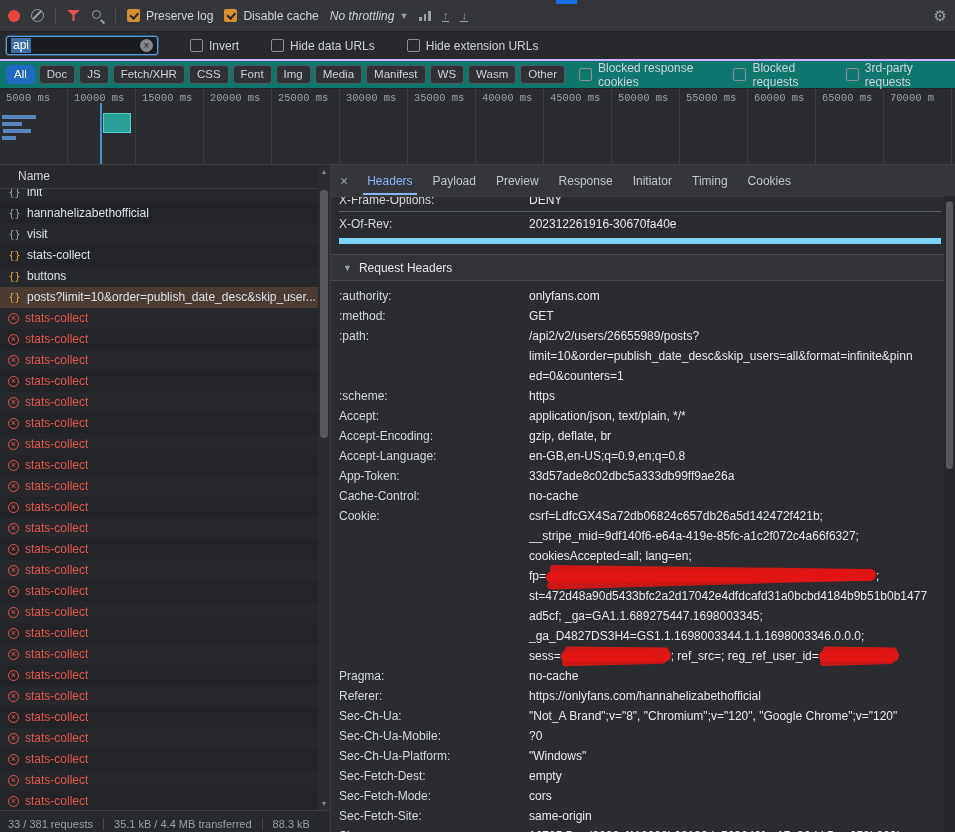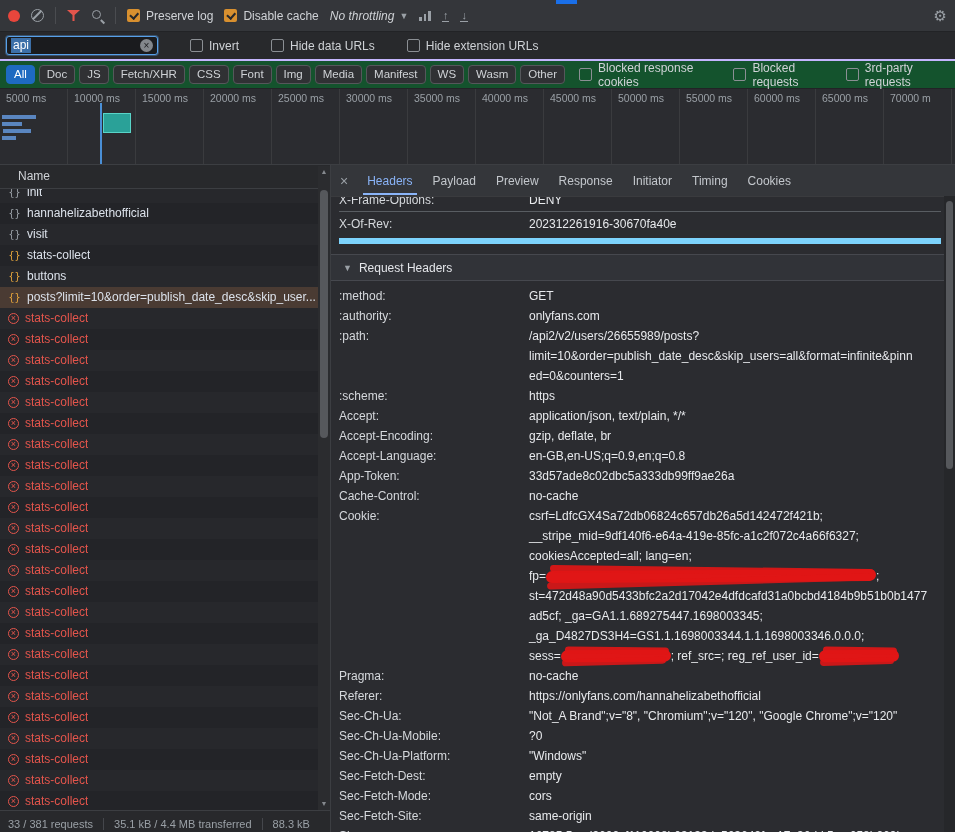--- a/index.html
+++ b/index.html
@@ -31,28 +31,28 @@
   .sig i{display:block;width:2.5px;background:#9aa0a6;}
   .io{color:#9aa0a6;font-size:11px;line-height:10px;border-bottom:1.5px solid #9aa0a6;padding:0 1px 1px;flex:none;}
   .gear{color:#9aa0a6;font-size:15px;line-height:15px;flex:none;}
   .spacer{flex:1;}
   
   .filter-row{height:27px;background:#28292c;display:flex;align-items:center;gap:32px;padding:0 6px;border-bottom:2px solid #c4b5fd;}
   .search-box{width:152px;height:19px;background:#1a1b1e;border:1px solid #58a0e8;box-shadow:0 0 0 1px rgba(88,160,232,.35);border-radius:3px;display:flex;align-items:center;padding:0 4px;box-sizing:border-box;}
   .search-box .sel{background:#3c6fa8;color:#fff;padding:0 2px;line-height:15px;}
   .clear-x{margin-left:auto;width:13px;height:13px;border-radius:50%;background:#83878c;color:#1a1b1e;font-size:10px;line-height:13px;text-align:center;flex:none;}
   
-  .chips-row{height:27px;background:#14532d;display:flex;align-items:center;gap:14px;padding:0 6px;border-bottom:1px solid #222326;}
+  .chips-row{height:27px;background:#0f766e;display:flex;align-items:center;gap:14px;padding:0 6px;border-bottom:1px solid #222326;}
   #type-chips{display:flex;align-items:center;gap:4px;}
   .chip{padding:1px 7px;line-height:15px;font-size:11.5px;color:#cfd2d6;background:#303134;border:1px solid #55575b;border-radius:4px;white-space:nowrap;}
   .chip-active{background:var(--chip-active-blue,#1e6ac1);border-color:var(--chip-active-blue,#1e6ac1);color:#fff;}
   
   .overview{height:75px;background:#2b2c30;border-bottom:1px solid #3c3e42;position:relative;overflow:hidden;}
   #timeline-cols{display:flex;height:100%;}
-  .tl-col{width:68px;flex:none;border-right:1px solid #3a3b3e;box-sizing:border-box;}
+  .tl-col{width:68px;flex:none;border-right:1px solid #3a3b3e;box-sizing:border-box;font-family:Liberation Mono, monospace;}
   .tl-label{display:block;padding:3px 0 0 6px;font-size:10.5px;color:#9aa0a6;white-space:nowrap;}
   .act{position:absolute;background:#5a86c0;}
   .act.vline{background:#4a8fd6;}
   .act.teal{background:#2aa198;border:1px solid #59d4c8;box-sizing:border-box;}
   
   .main{display:flex;height:671px;}
   .left-col{width:331px;flex:none;border-right:1px solid #3c3e42;display:flex;flex-direction:column;position:relative;background:#232428;box-sizing:border-box;}
   .list-head{height:23px;line-height:22px;padding-left:18px;background:#28292c;border-bottom:1px solid #3c3e42;color:#cfd2d6;flex:none;}
   .list-body{flex:1;overflow:hidden;}
   #request-rows{margin-top:-7px;}
@@ -403,26 +403,26 @@
             <span class="hdr-name">X-Of-Rev:</span>
             <div class="hdr-value">202312261916-30670fa40e</div>
           </div>
         </div>
       <div class="section-band">
         <span class="tri">▼</span>
         <span>Request Headers</span>
       </div>
       <div id="request-header-rows">
           <div class="hdr-row">
+            <span class="hdr-name">:authority:</span>
+            <div class="hdr-value">onlyfans.com</div>
+          </div>
+          <div class="hdr-row">
             <span class="hdr-name">:method:</span>
             <div class="hdr-value">GET</div>
-          </div>
-          <div class="hdr-row">
-            <span class="hdr-name">:authority:</span>
-            <div class="hdr-value">onlyfans.com</div>
           </div>
           <div class="hdr-row">
             <span class="hdr-name">:path:</span>
             <div class="hdr-value">
               <div class="hdr-line">/api2/v2/users/26655989/posts?</div>
               <div class="hdr-line">limit=10&amp;order=publish_date_desc&amp;skip_users=all&amp;format=infinite&amp;pinn</div>
               <div class="hdr-line">ed=0&amp;counters=1</div>
             </div>
           </div>
           <div class="hdr-row">

